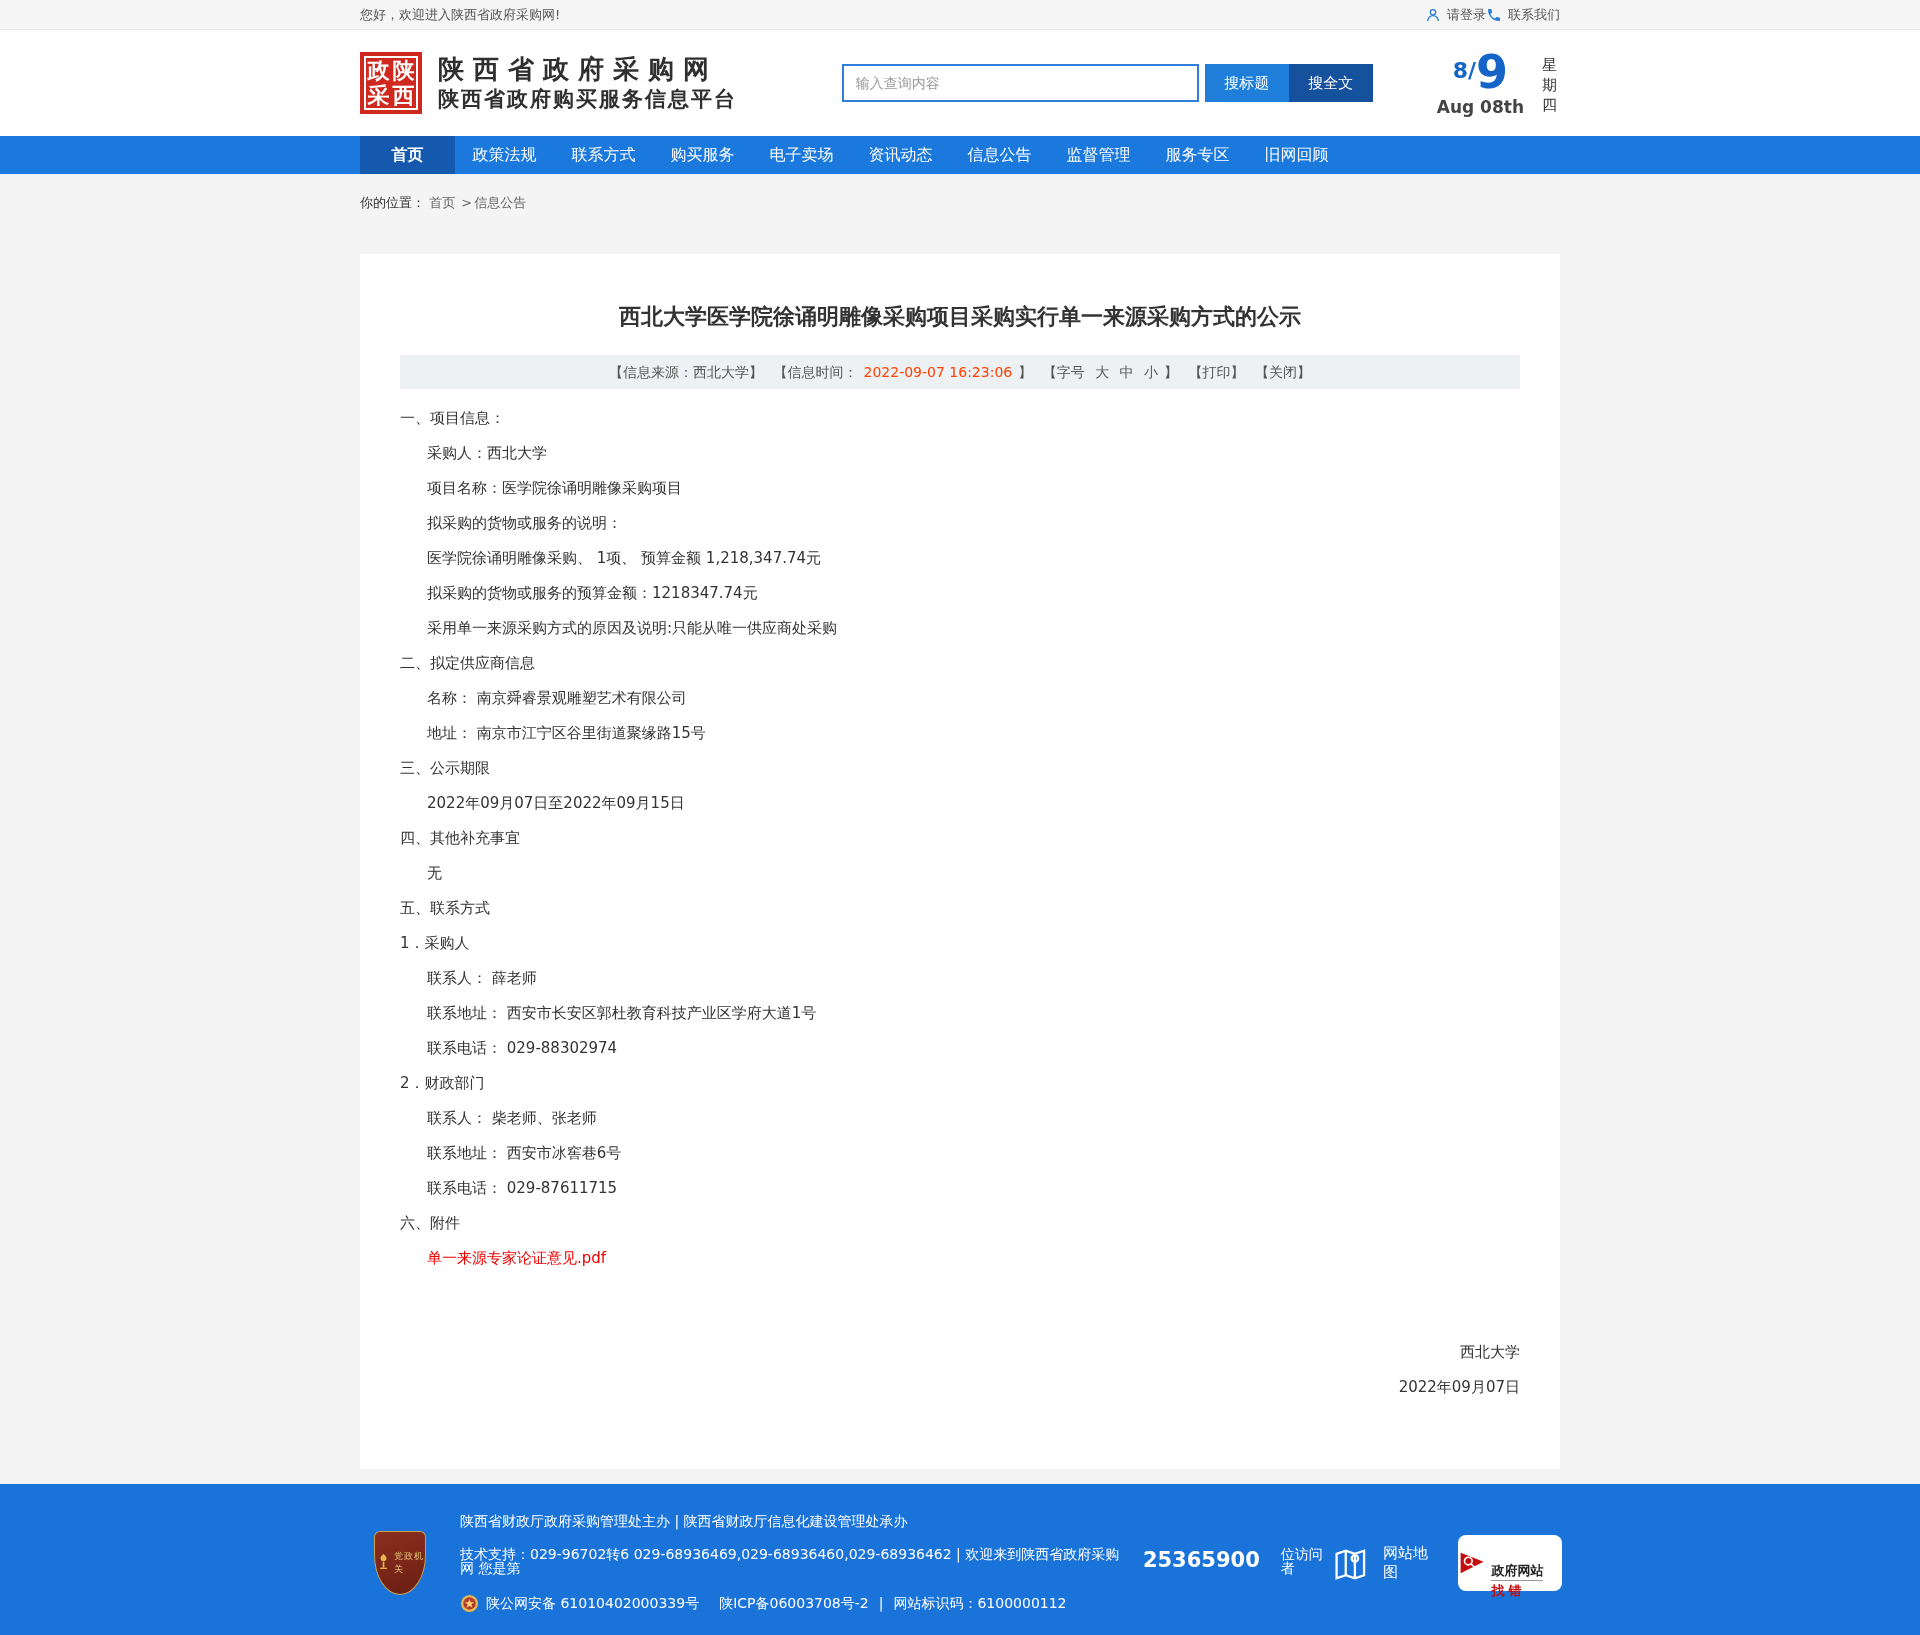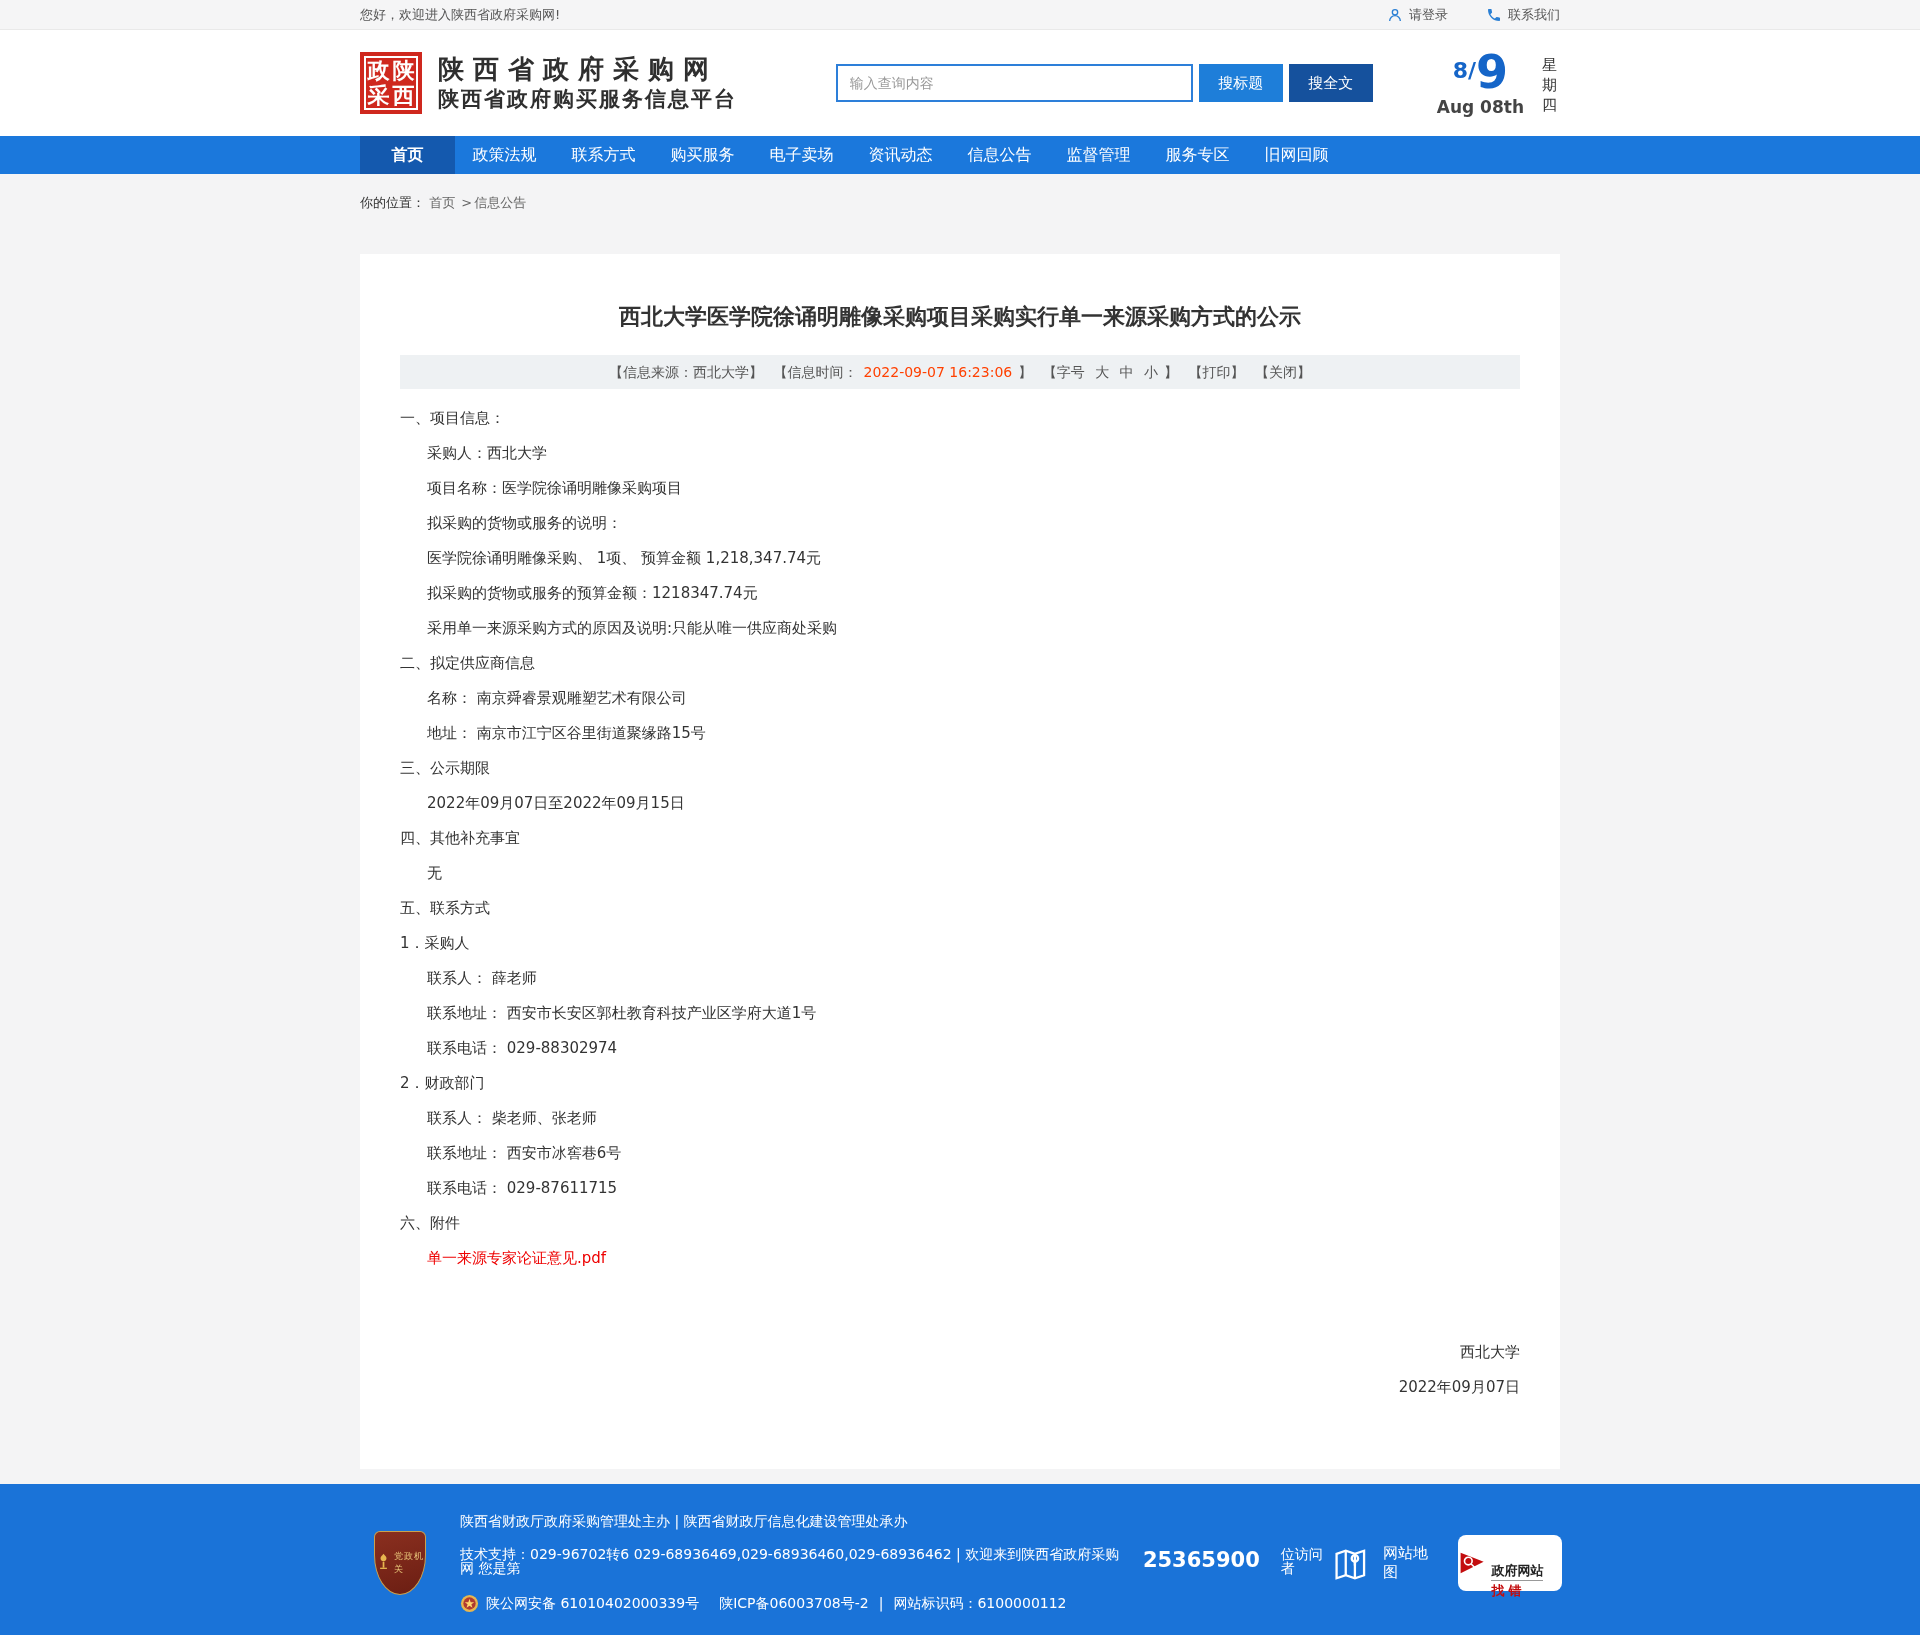--- a/index.html
+++ b/index.html
@@ -9,41 +9,41 @@
   }
   *{box-sizing:border-box;}
   html,body{margin:0;padding:0;}
   body{width:1920px;min-height:1635px;background:#fff;
        font-family:"DejaVu Sans","Liberation Sans",sans-serif;color:#333;}
   .container{width:1200px;margin:0 auto;}
 
   
   .topbar{height:30px;background:#f5f5f6;border-bottom:1px solid #e9e9e9;font-size:13px;color:#555;}
   .topbar .container{display:flex;align-items:center;height:30px;}
-  .topbar-right{margin-left:auto;display:flex;align-items:center;gap:38px;}
+  .topbar-right{margin-left:auto;display:flex;align-items:center;}
   .top-link{display:flex;align-items:center;gap:6px;color:#555;cursor:pointer;}
   .top-link svg{width:16px;height:16px;display:block;}
 
   
   .header{height:106px;background:#fff;}
   .header .container{display:flex;align-items:center;height:106px;}
   .logo{display:flex;align-items:center;gap:16px;cursor:pointer;}
   .seal{width:62px;height:62px;background:var(--seal-red);padding:4px;}
   .seal-inner{width:100%;height:100%;border:2px solid #fff;display:grid;
               grid-template-columns:1fr 1fr;align-items:center;justify-items:center;}
   .seal-inner span{color:#fff;font-size:22px;font-weight:bold;line-height:1;}
   .site-titles .t1{font-size:26px;font-weight:bold;color:#2f2f2f;letter-spacing:9px;line-height:1.25;}
   .site-titles .t2{font-size:21px;font-weight:bold;color:#2f2f2f;letter-spacing:2px;line-height:1.3;}
   .search{margin-left:auto;display:flex;align-items:center;}
   .search-input{width:357px;height:38px;border:2px solid #2d7fd9;padding:0 12px;font-size:14px;
                 color:#333;outline:none;font-family:inherit;}
   .search-input::placeholder{color:#999;}
   .search-btn{height:38px;width:84px;border:none;color:#fff;font-size:15px;cursor:pointer;font-family:inherit;}
   .btn-title{background:var(--btn-title);margin-left:6px;}
-  .btn-full{background:var(--btn-full);margin-left:6px;}
+  .btn-full{background:var(--btn-full);}
   .datebox{margin-left:64px;display:flex;align-items:flex-start;gap:18px;}
   .date-nums{text-align:center;}
   .d-small{font-size:22px;font-weight:bold;color:var(--date-blue);vertical-align:10px;}
   .d-big{font-size:46px;font-weight:bold;color:var(--date-blue);line-height:1;}
   .d-en{font-size:17px;font-weight:bold;color:#444;margin-top:2px;}
   .weekday{width:18px;font-size:15px;color:#333;line-height:20px;word-break:break-all;padding-top:6px;}
 
   
   .nav{height:38px;background:var(--nav-blue);}
   .nav .container{display:flex;height:38px;}

